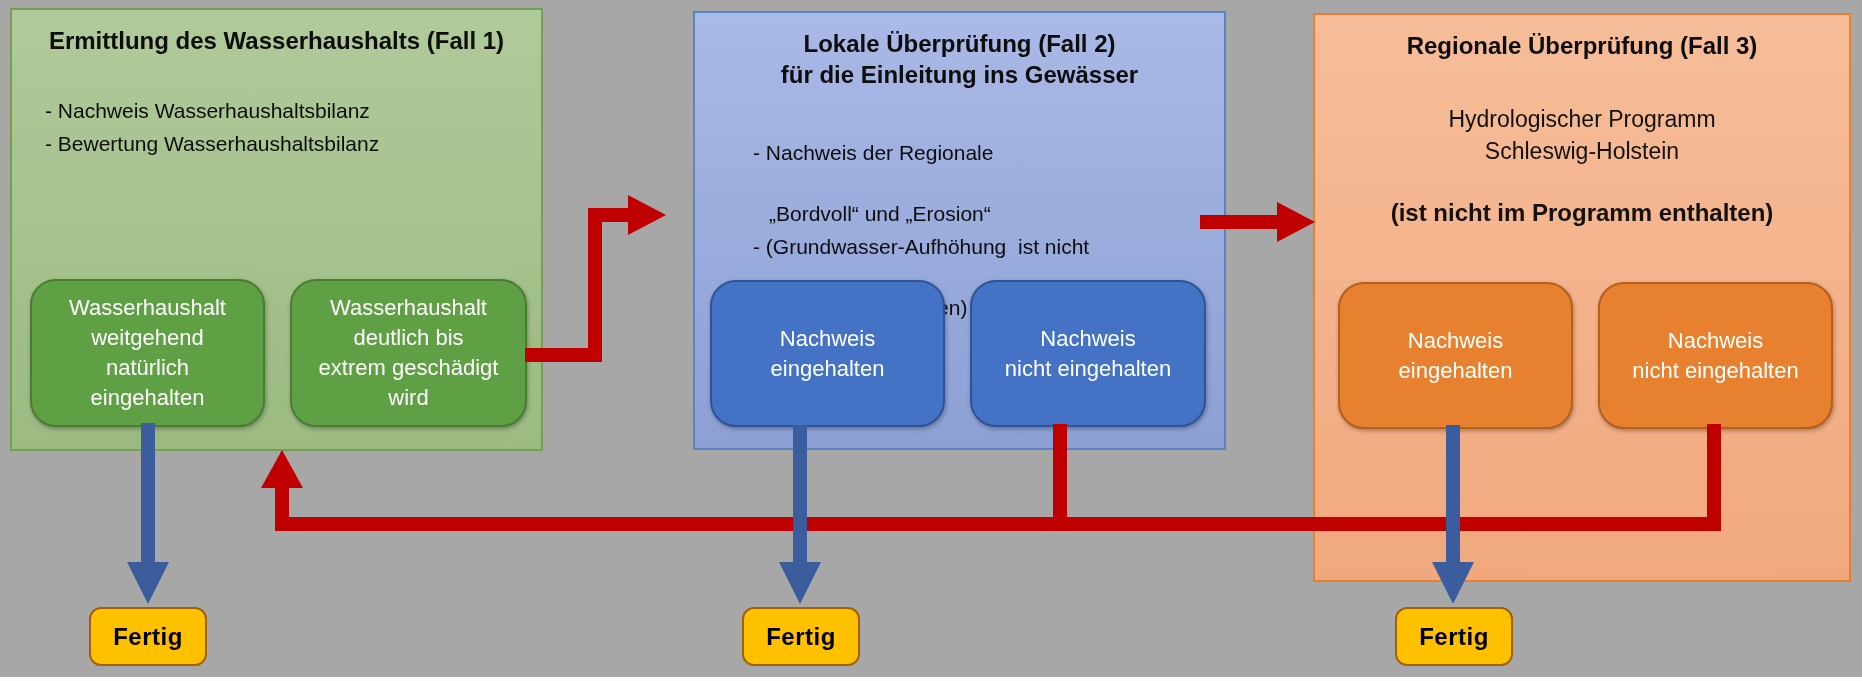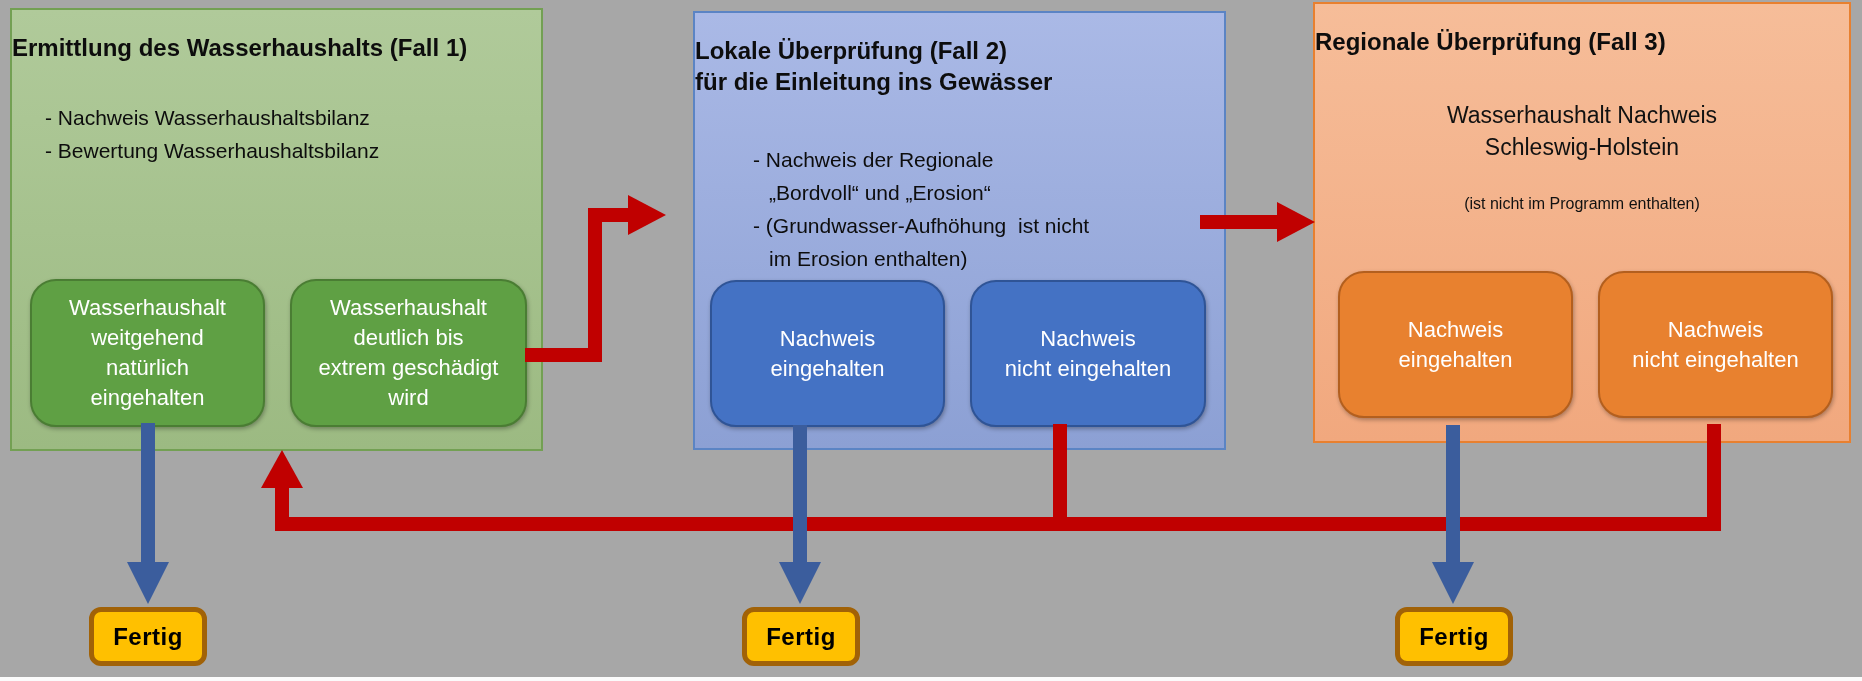--- a/index.html
+++ b/index.html
@@ -5,32 +5,32 @@
   html,body{margin:0;padding:0;background:#888;}
   .canvas{
     position:relative;width:1862px;height:681px;background:#a7a7a7;
     overflow:hidden;font-family:"Liberation Sans",sans-serif;color:#111;
   }
   .panel{position:absolute;box-sizing:border-box;}
   .panel.green{left:10px;top:8px;width:533px;height:443px;
     background:linear-gradient(180deg,#b0ca9a 0%,#9cba82 100%);border:2px solid #73a053;}
   .panel.blue{left:693px;top:11px;width:533px;height:439px;
     background:linear-gradient(180deg,#aab9e6 0%,#8ca0d4 100%);border:2px solid #5b84c4;}
-  .panel.orange{left:1313px;top:2px;width:538px;height:441px;
+  .panel.orange{left:1313px;top:13px;width:538px;height:569px;
     background:linear-gradient(180deg,#f6bd99 0%,#f1a87e 100%);border:2px solid #e8802f;}
 
-  .panel-title{margin:0;padding-top:22px;font-size:24px;font-weight:bold;
-    line-height:31px;color:#0d0d0d;}
+  .panel-title{margin:0;padding-top:15px;font-size:24px;font-weight:bold;
+    text-align:center;line-height:31px;color:#0d0d0d;}
   .bullets{font-size:21px;line-height:33px;color:#0d0d0d;}
   .green .bullets{margin:38px 0 0 33px;}
   .blue .bullets{margin:46px 0 0 58px;}
   .bline{white-space:pre-wrap;}
-  .bline.cont{padding-left:16px;}
+  .bline.cont{padding-left:16px;margin-top:28px;}
   .subtitle{margin-top:42px;font-size:23px;line-height:32px;text-align:center;white-space:pre-line;}
-  .note{margin-top:32px;font-size:16px;font-weight:normal;text-align:center;}
+  .note{margin-top:32px;font-size:24px;font-weight:bold;text-align:center;}
 
   .chip{position:absolute;box-sizing:border-box;border-radius:26px;
     display:flex;align-items:center;justify-content:center;text-align:center;
     color:#fff;font-size:22px;line-height:30px;
     box-shadow:1px 2px 4px rgba(0,0,0,.3);}
   .chip-text{white-space:pre-line;}
   .green .chip{top:269px;height:148px;background:#5fa044;border:2px solid #4a7d33;}
   .chip.g1{left:18px;width:235px;}
   .chip.g2{left:278px;width:237px;}
   .blue .chip{top:267px;height:147px;background:#4472c4;border:2px solid #2f5496;}
@@ -41,21 +41,21 @@
   .chip.o2{left:283px;width:235px;}
 
   .rseg{position:absolute;background:#c00000;}
   .bseg{position:absolute;background:#3b5d9d;}
   .tri{position:absolute;width:0;height:0;}
   .tri.right{border-top:20px solid transparent;border-bottom:20px solid transparent;border-left:38px solid #c00000;}
   .tri.up{border-left:21px solid transparent;border-right:21px solid transparent;border-bottom:38px solid #c00000;}
   .tri.down{border-left:21px solid transparent;border-right:21px solid transparent;border-top:42px solid #3b5d9d;}
 
   .terminal{position:absolute;top:607px;width:118px;height:59px;box-sizing:border-box;
-    background:#ffc000;border:5px solid #a16207;border-radius:12px;
+    background:#ffc000;border:2px solid #a16207;border-radius:12px;
     display:flex;align-items:center;justify-content:center;
     font-size:24px;font-weight:bold;color:#000;letter-spacing:0.5px;}
   .t1{left:89px;} .t2{left:742px;} .t3{left:1395px;}
   .bottom-strip{position:absolute;left:0;bottom:0;width:100%;height:4px;background:#fbfbfb;}
 </style>
 </head>
 <body>
 
 <div class="canvas">
 
@@ -95,21 +95,21 @@
 eingehalten</span>
     </div>
     <div class="chip b2">
       <span class="chip-text">Nachweis
 nicht eingehalten</span>
     </div>
   </section>
 
   <section class="panel orange">
     <h2 class="panel-title">Regionale Überprüfung (Fall 3)</h2>
-    <div class="subtitle">Wasserhaushalt Nachweis
+    <div class="subtitle">Hydrologischer Programm
 Schleswig-Holstein</div>
     <div class="note">(ist nicht im Programm enthalten)</div>
     <div class="chip o1">
       <span class="chip-text">Nachweis
 eingehalten</span>
     </div>
     <div class="chip o2">
       <span class="chip-text">Nachweis
 nicht eingehalten</span>
     </div>

